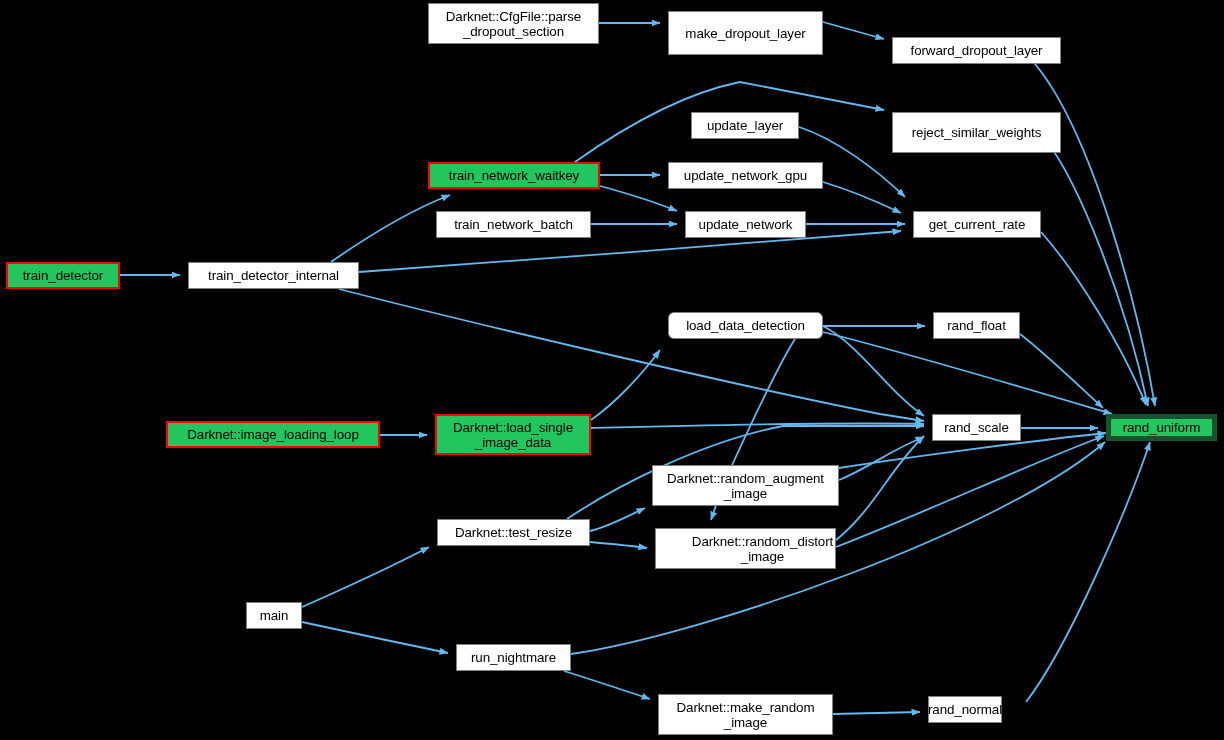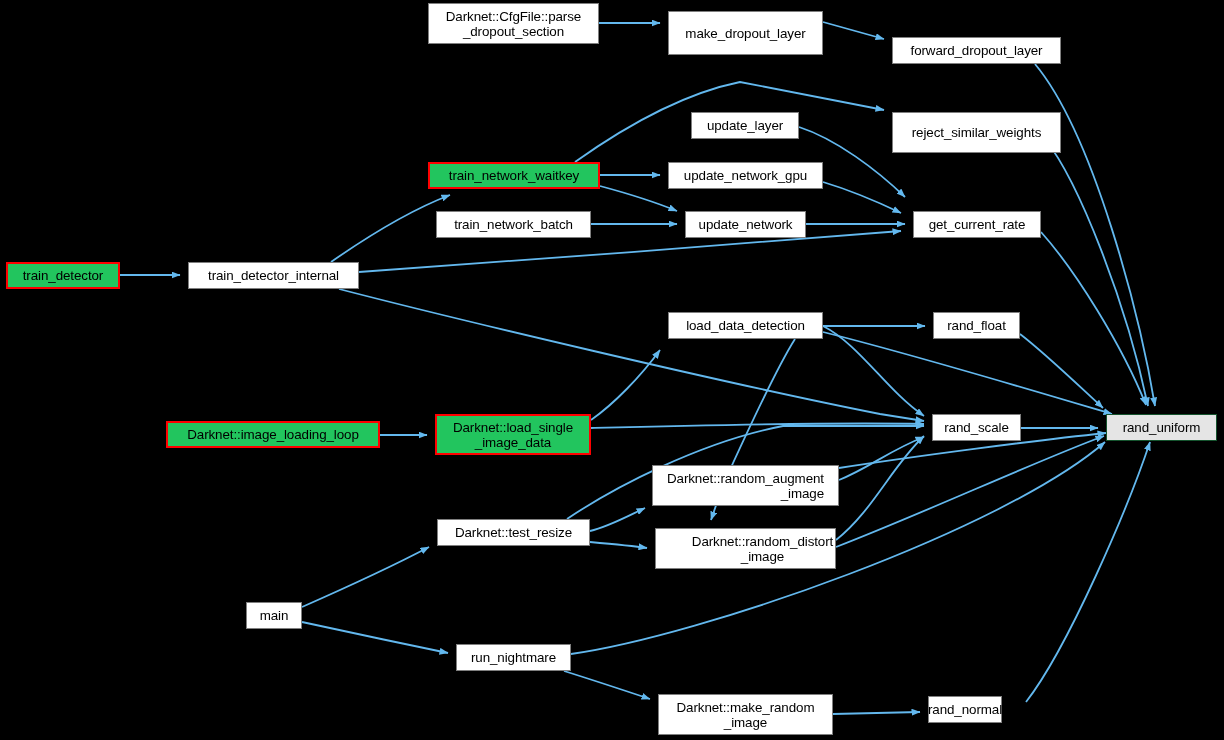--- a/index.html
+++ b/index.html
@@ -42,22 +42,22 @@
   }
   .node-normal {
     background: #ffffff;
     border: 1px solid #7f7f7f;
   }
   .node-highlight {
     background: #22c55e;
     border: 2px solid #ff0000;
   }
   .node-current {
-    background: #e5e5e5;
-    border: 1px solid #14532d;
+    background: #22c55e;
+    border: 5px solid #14532d;
   }
 </style>
 </head>
 <body>
 
 <div id="graph-root">
 
   <svg id="callgraph" viewBox="0 0 1224 740" xmlns="http://www.w3.org/2000/svg">
     <defs>
       <marker id="arrowhead" markerWidth="9" markerHeight="7" refX="8.5" refY="3.5" orient="auto" markerUnits="userSpaceOnUse">
@@ -113,28 +113,28 @@
       <div class="node-box node-normal" style="left: 892px; top: 37px; width: 169px; height: 27px;">forward_dropout_layer</div>
       <div class="node-box node-normal" style="left: 691px; top: 112px; width: 108px; height: 27px;">update_layer</div>
       <div class="node-box node-normal" style="left: 892px; top: 112px; width: 169px; height: 41px;">reject_similar_weights</div>
       <div class="node-box node-highlight" style="left: 428px; top: 162px; width: 172px; height: 27px;">train_network_waitkey</div>
       <div class="node-box node-normal" style="left: 668px; top: 162px; width: 155px; height: 27px;">update_network_gpu</div>
       <div class="node-box node-normal" style="left: 436px; top: 211px; width: 155px; height: 27px;">train_network_batch</div>
       <div class="node-box node-normal" style="left: 685px; top: 211px; width: 121px; height: 27px;">update_network</div>
       <div class="node-box node-normal" style="left: 913px; top: 211px; width: 128px; height: 27px;">get_current_rate</div>
       <div class="node-box node-highlight" style="left: 6px; top: 262px; width: 114px; height: 27px;">train_detector</div>
       <div class="node-box node-normal" style="left: 188px; top: 262px; width: 171px; height: 27px;">train_detector_internal</div>
-      <div class="node-box node-normal" style="left: 668px; top: 312px; width: 155px; height: 27px;">load_data_detection</div>
+      <div class="node-box node-normal" style="left: 668px; top: 312px; width: 155px; height: 27px; border-radius: 6px;">load_data_detection</div>
       <div class="node-box node-normal" style="left: 933px; top: 312px; width: 87px; height: 27px;">rand_float</div>
       <div class="node-box node-highlight" style="left: 166px; top: 421px; width: 214px; height: 27px;">Darknet::image_loading_loop</div>
       <div class="node-box node-highlight" style="left: 435px; top: 414px; width: 156px; height: 41px; text-align: center;">Darknet::load_single
 _image_data</div>
       <div class="node-box node-normal" style="left: 932px; top: 414px; width: 89px; height: 27px;">rand_scale</div>
       <div class="node-box node-current" style="left: 1106px; top: 414px; width: 111px; height: 27px;">rand_uniform</div>
-      <div class="node-box node-normal" style="left: 652px; top: 465px; width: 187px; height: 41px; text-align: right;">Darknet::random_augment
+      <div class="node-box node-normal" style="left: 652px; top: 465px; width: 187px; height: 41px;">Darknet::random_augment
 _image</div>
       <div class="node-box node-normal" style="left: 437px; top: 519px; width: 153px; height: 27px;">Darknet::test_resize</div>
       <div class="node-box node-normal" style="left: 655px; top: 528px; width: 181px; height: 41px; padding-left: 34px;">Darknet::random_distort
 _image</div>
       <div class="node-box node-normal" style="left: 246px; top: 602px; width: 56px; height: 27px;">main</div>
       <div class="node-box node-normal" style="left: 456px; top: 644px; width: 115px; height: 27px;">run_nightmare</div>
       <div class="node-box node-normal" style="left: 658px; top: 694px; width: 175px; height: 41px;">Darknet::make_random
 _image</div>
       <div class="node-box node-normal" style="left: 928px; top: 696px; width: 74px; height: 27px;">rand_normal</div>
     </div>

